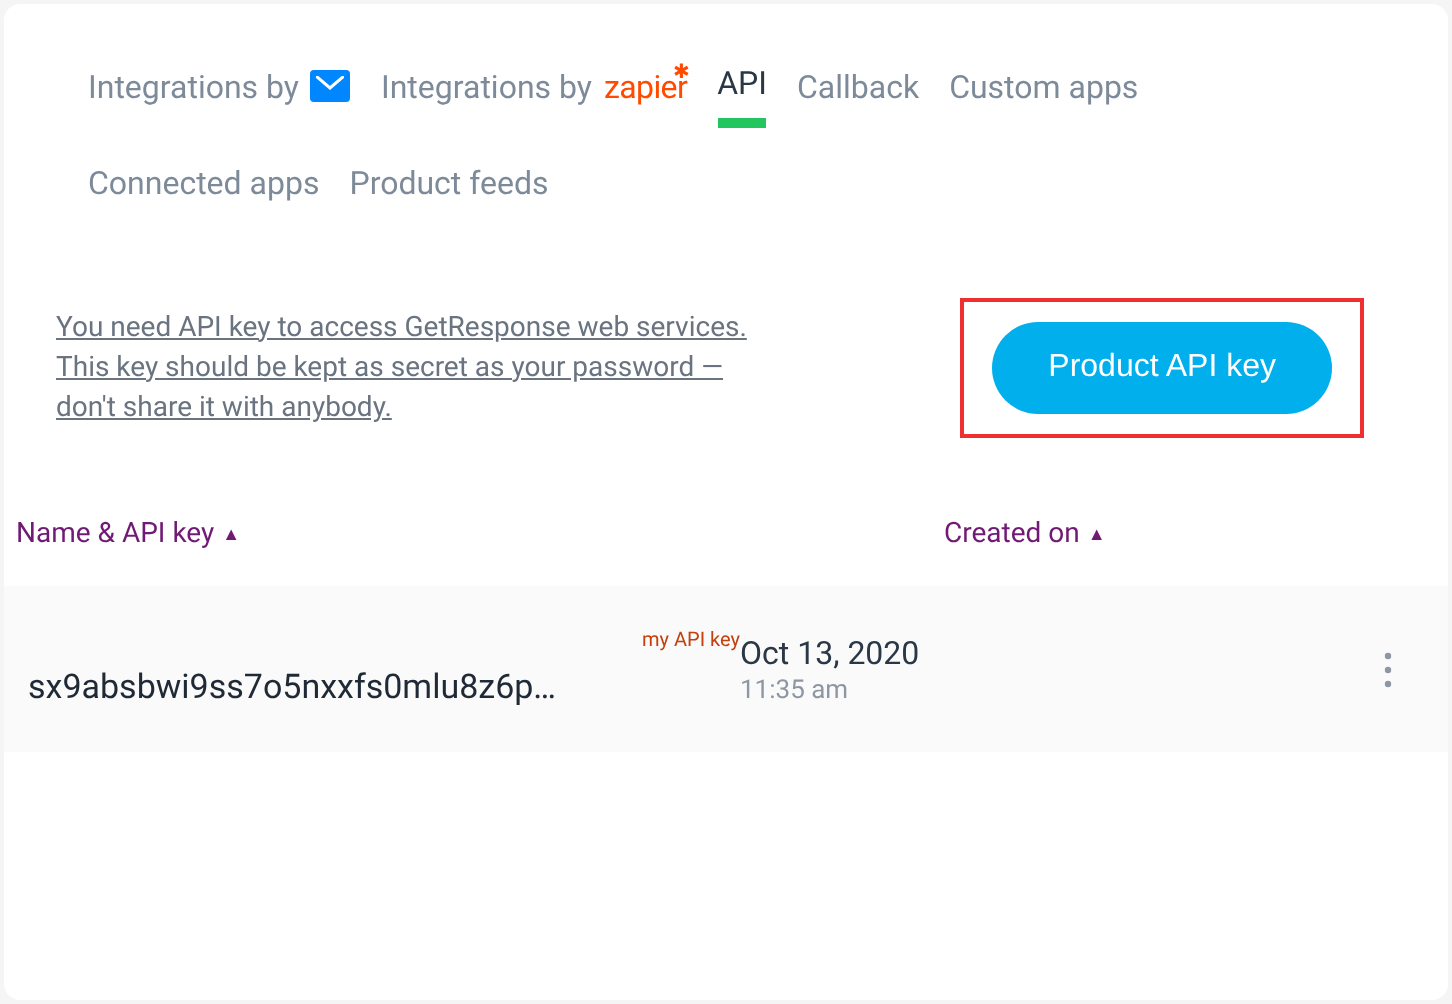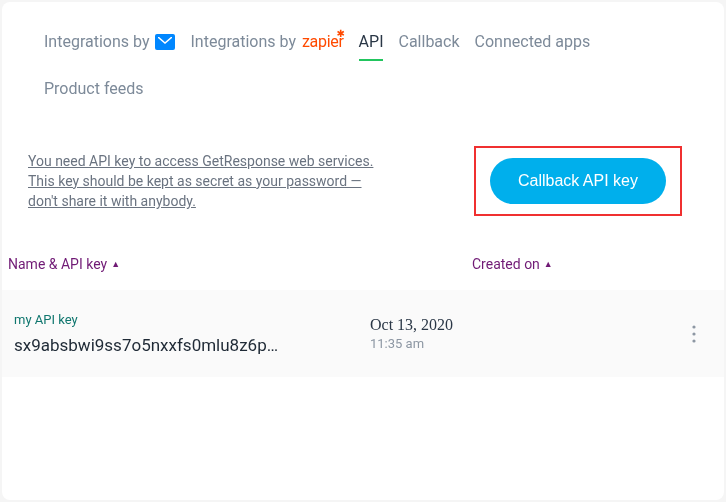--- a/index.html
+++ b/index.html
@@ -29,21 +29,21 @@
       align-items: center;
       gap: 6px;
       color: #7d8a99;
       font-size: 16px;
       cursor: pointer;
       padding-bottom: 8px;
       border-bottom: 2px solid transparent;
     }
     .tab.active {
       color: #2a3746;
-      border-bottom: 2px solid #22c55e;
+      border-bottom: 5px solid #22c55e;
     }
     .mail-icon {
       display: inline-flex;
       width: 20px;
       height: 16px;
       background: #0087ff;
       border-radius: 2px;
       align-items: center;
       justify-content: center;
     }
@@ -106,22 +106,23 @@
       padding: 22px 20px 22px 12px;
       margin-top: 8px;
     }
     .col-name {
       flex: 0 0 356px;
       display: flex;
       flex-direction: column;
       gap: 8px;
     }
     .key-name {
-      color: #0f766e;
-      font-size: 13px;
+      color: #c2410c;
+      font-size: 10px;
+      text-align: right;
     }
     .key-value {
       color: #1f2a36;
       font-size: 17px;
       white-space: nowrap;
       overflow: hidden;
       text-overflow: ellipsis;
     }
     .col-copy {
       flex: 0 0 120px;
@@ -134,21 +135,21 @@
       padding: 10px 26px;
       font-size: 16px;
       cursor: pointer;
     }
     .col-date {
       flex: 1;
       display: flex;
       flex-direction: column;
       gap: 2px;
     }
-    .date-main { color: #2a3746; font-size: 16px; font-family: Liberation Serif, serif; }
+    .date-main { color: #2a3746; font-size: 16px; }
     .date-sub { color: #8d97a3; font-size: 13px; }
     .col-more {
       flex: 0 0 20px;
       display: flex;
       align-items: center;
       justify-content: center;
       color: #8d97a3;
       cursor: pointer;
     }
     .col-more svg { display: block; }
@@ -173,31 +174,34 @@
         <span>zapier</span><span class="zapier-star">✱</span>
       </span>
     </div>
     <div class="tab active">
       <span>API</span>
     </div>
     <div class="tab">
       <span>Callback</span>
     </div>
     <div class="tab">
+      <span>Custom apps</span>
+    </div>
+    <div class="tab">
       <span>Connected apps</span>
     </div>
     <div class="tab">
       <span>Product feeds</span>
     </div>
   </div>
 
   <div class="info-row">
     <div class="info-text">You need API key to access GetResponse web services. This key should be kept as secret as your password — don't share it with anybody.</div>
     <div class="highlight-box">
-      <button class="gen-btn">Callback API key</button>
+      <button class="gen-btn">Product API key</button>
     </div>
   </div>
 
   <div class="headers">
     <div class="hdr-name">
       <span>Name &amp; API key</span>
       <span class="sort-arrow">▲</span>
     </div>
     <div class="hdr-created">
       <span>Created on</span>

